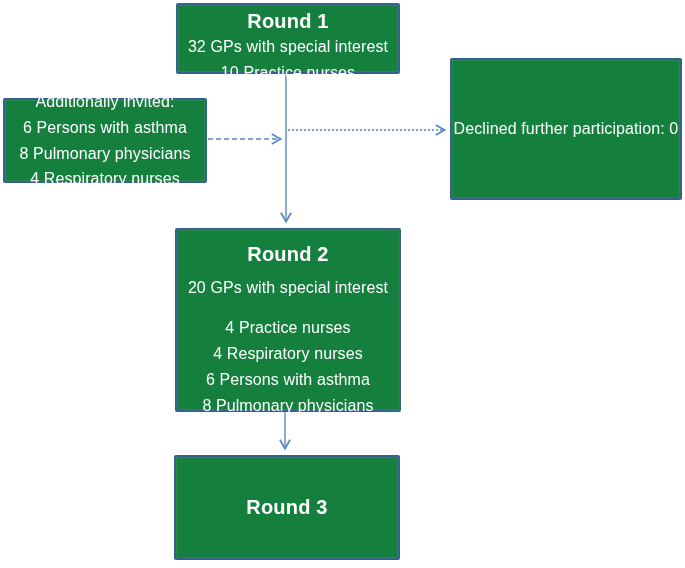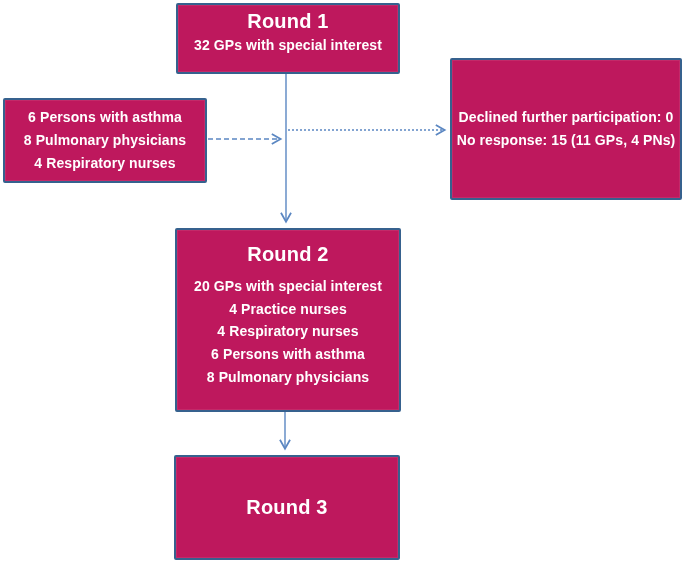--- a/index.html
+++ b/index.html
@@ -18,52 +18,52 @@
   .arrow-layer {
     position: absolute;
     left: 0;
     top: 0;
     width: 685px;
     height: 568px;
     pointer-events: none;
   }
   .box {
     position: absolute;
-    background: #be185d;
+    background: #15803d;
     border: 2px solid #36618e;
     border-radius: 2px;
     color: #ffffff;
     display: flex;
     flex-direction: column;
     align-items: center;
     text-align: center;
     box-sizing: border-box;
     box-shadow: inset 0 0 0 1px rgba(255,255,255,0.08);
   }
   .box .title {
     font-size: 20px;
     font-weight: 600;
     line-height: 1.25;
     letter-spacing: 0.2px;
     white-space: pre-wrap;
   }
   .box .line {
-    font-size: 14px;
-    font-weight: 700;
+    font-size: 16px;
+    font-weight: 400;
     line-height: 1.62;
     letter-spacing: 0.1px;
     white-space: pre-wrap;
   }
   
   #box-round1   { left: 176px; top: 3px;   width: 224px; height: 71px;  justify-content: flex-start; padding-top: 4px; }
   #box-invited  { left: 3px;   top: 98px;  width: 204px; height: 85px;  justify-content: center; }
   #box-declined { left: 450px; top: 58px;  width: 232px; height: 142px; justify-content: center; }
   #box-round2   { left: 175px; top: 228px; width: 226px; height: 184px; justify-content: flex-start; padding-top: 12px; }
   #box-round2 .title { margin-bottom: 8px; }
-  #box-round2 .lead-line { margin-bottom: 0; }
+  #box-round2 .lead-line { margin-bottom: 14px; }
   #box-round3   { left: 174px; top: 455px; width: 226px; height: 105px; justify-content: center; }
 </style>
 </head>
 <body>
 
 <div class="canvas">
 
   <svg class="arrow-layer" width="685" height="568" viewBox="0 0 685 568" xmlns="http://www.w3.org/2000/svg">
     <defs>
       <marker id="ah" viewBox="0 0 10 10" refX="7.5" refY="5" markerWidth="9" markerHeight="9" orient="auto">
@@ -72,31 +72,32 @@
     </defs>
     <line x1="286" y1="74" x2="286" y2="221" stroke="#5b87c2" stroke-width="1.4" marker-end="url(#ah)"></line>
     <line x1="285" y1="392" x2="285" y2="448" stroke="#5b87c2" stroke-width="1.4" marker-end="url(#ah)"></line>
     <line x1="208" y1="139" x2="280" y2="139" stroke="#5b87c2" stroke-width="1.4" stroke-dasharray="5,3" marker-end="url(#ah)"></line>
     <line x1="288" y1="130" x2="444" y2="130" stroke="#5b87c2" stroke-width="1.4" stroke-dasharray="2,2" marker-end="url(#ah)"></line>
   </svg>
 
   <div class="box" id="box-round1">
     <div class="title">Round 1</div>
     <div class="line">32 GPs with special interest</div>
+    <div class="line">10 Practice nurses</div>
   </div>
 
   <div class="box" id="box-invited">
+    <div class="line">Additionally invited:</div>
     <div class="line">6 Persons with asthma</div>
     <div class="line">8 Pulmonary physicians</div>
     <div class="line">4 Respiratory nurses</div>
   </div>
 
   <div class="box" id="box-declined">
     <div class="line">Declined further participation: 0</div>
-    <div class="line">No response: 15 (11 GPs, 4 PNs)</div>
   </div>
 
   <div class="box" id="box-round2">
     <div class="title">Round 2</div>
     <div class="line lead-line">20 GPs with special interest</div>
     <div class="line">4 Practice nurses</div>
     <div class="line">4 Respiratory nurses</div>
     <div class="line">6 Persons with asthma</div>
     <div class="line">8 Pulmonary physicians</div>
   </div>

